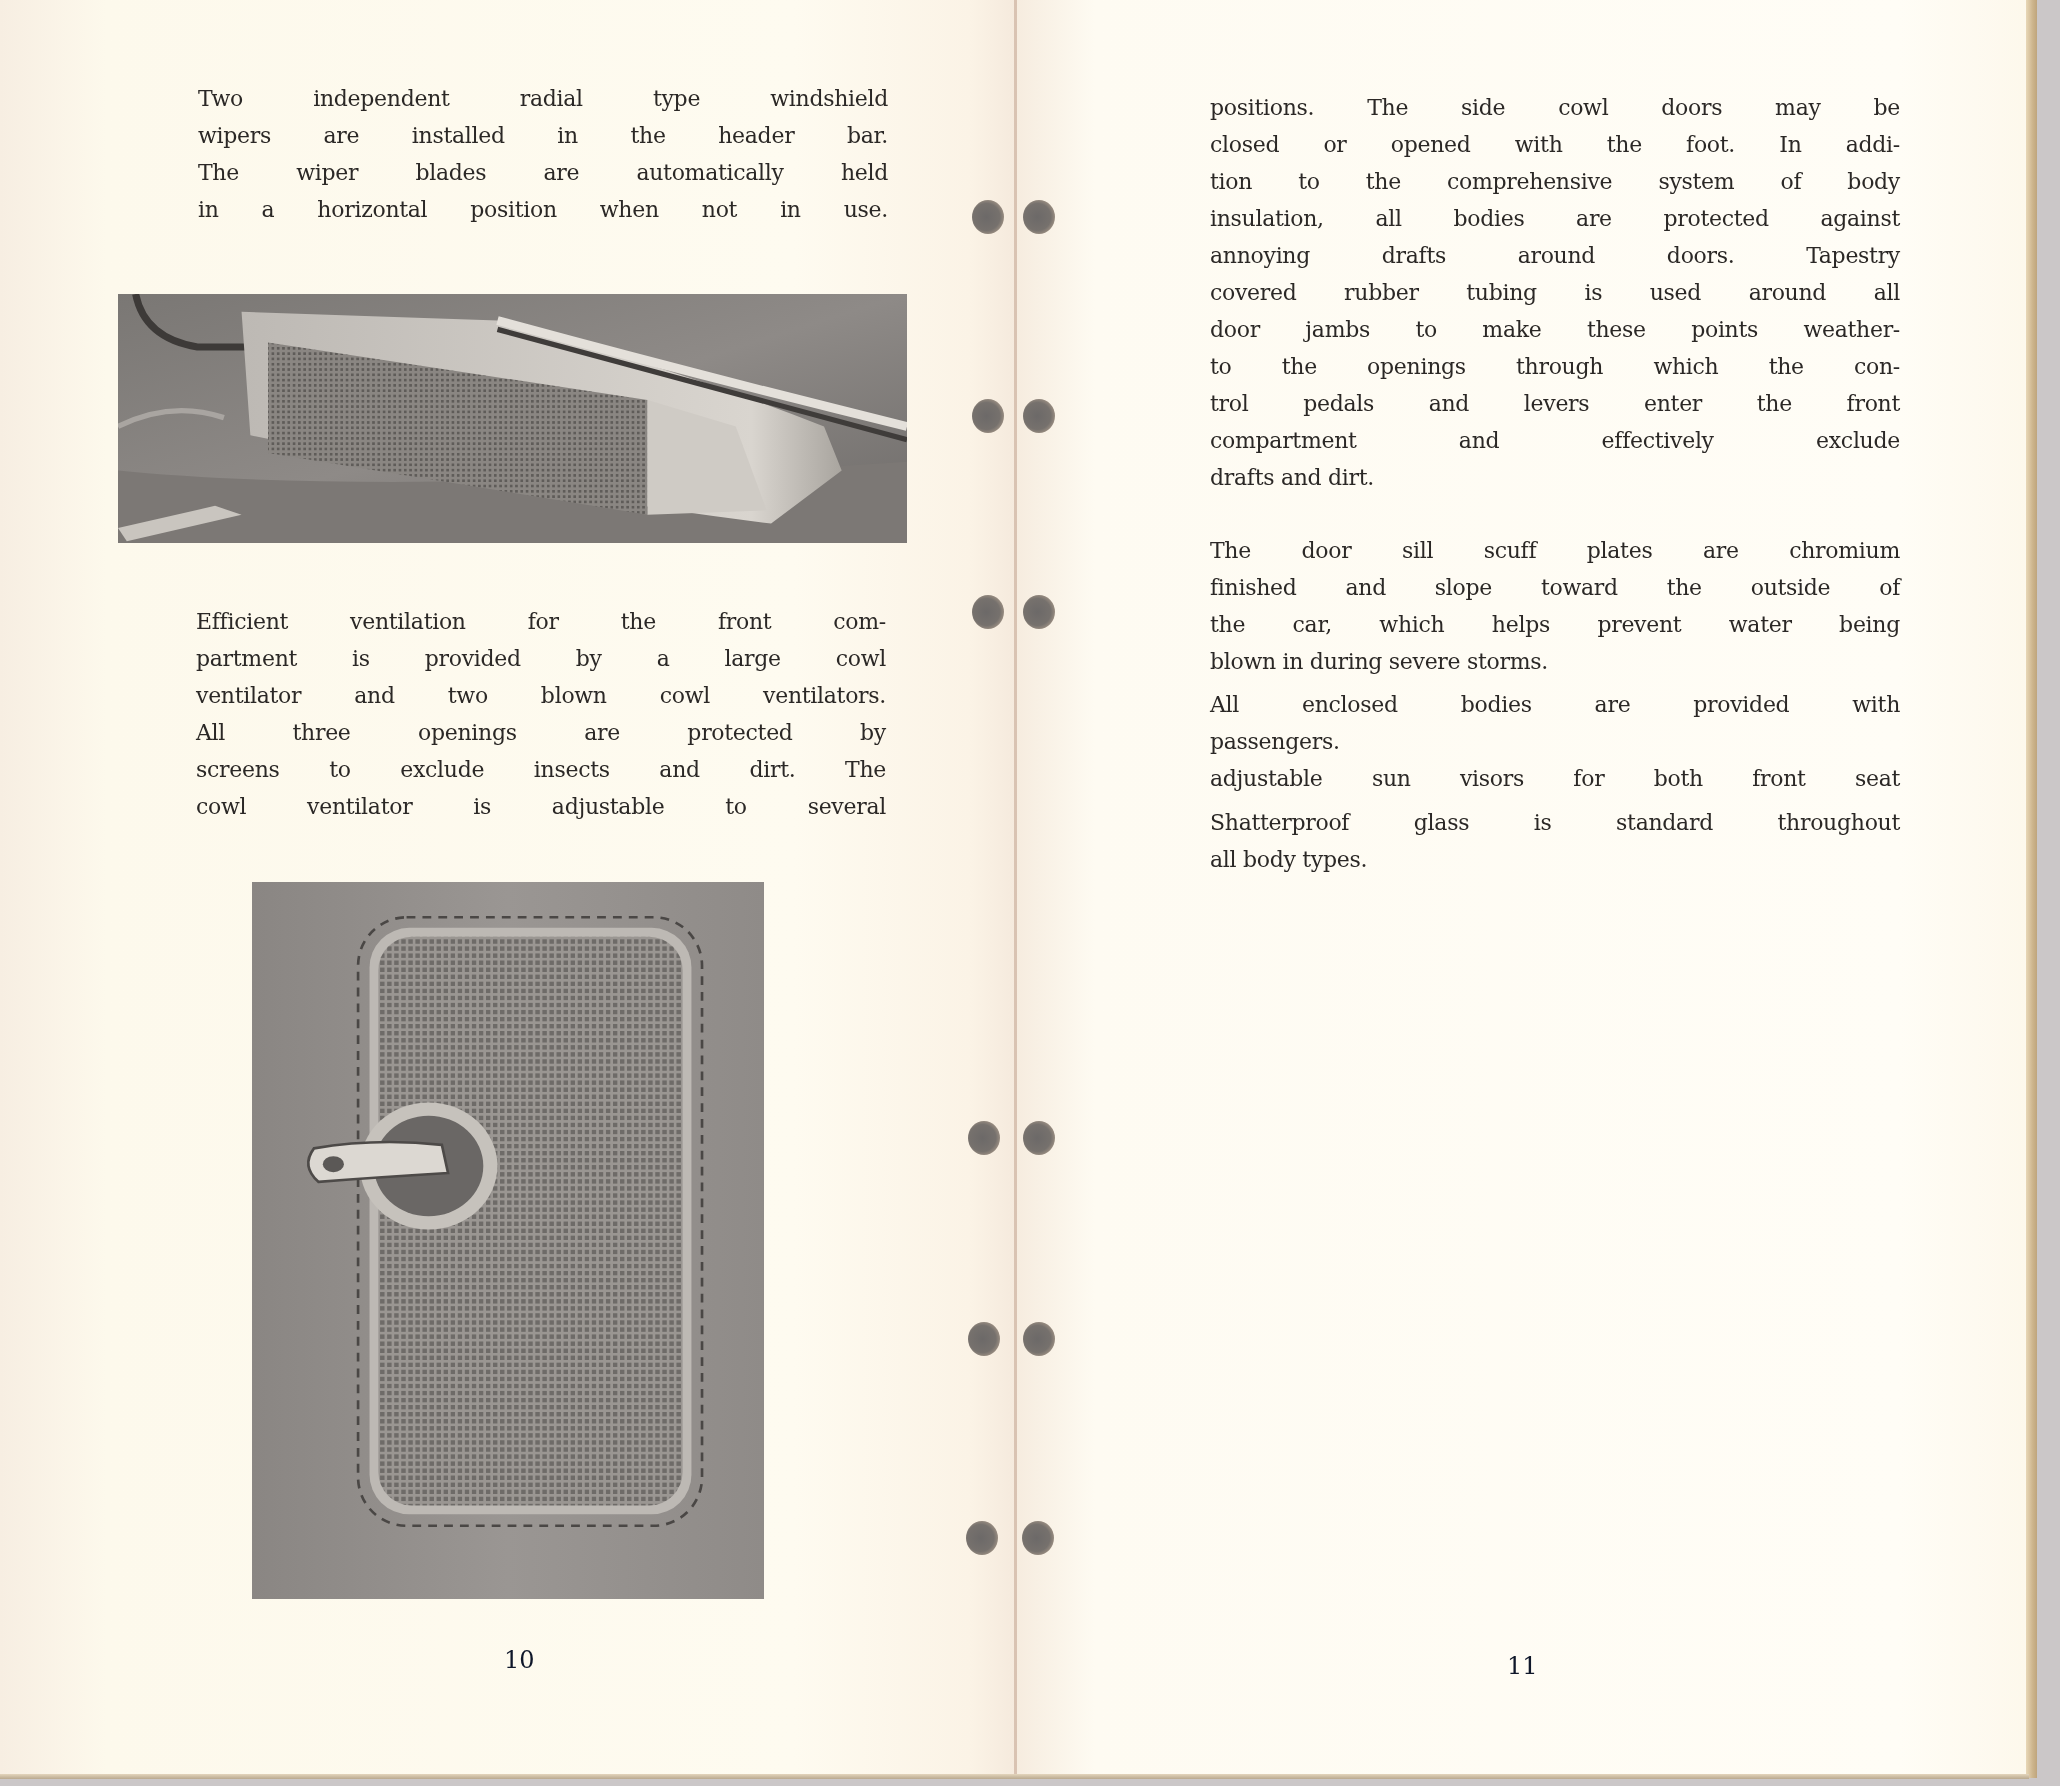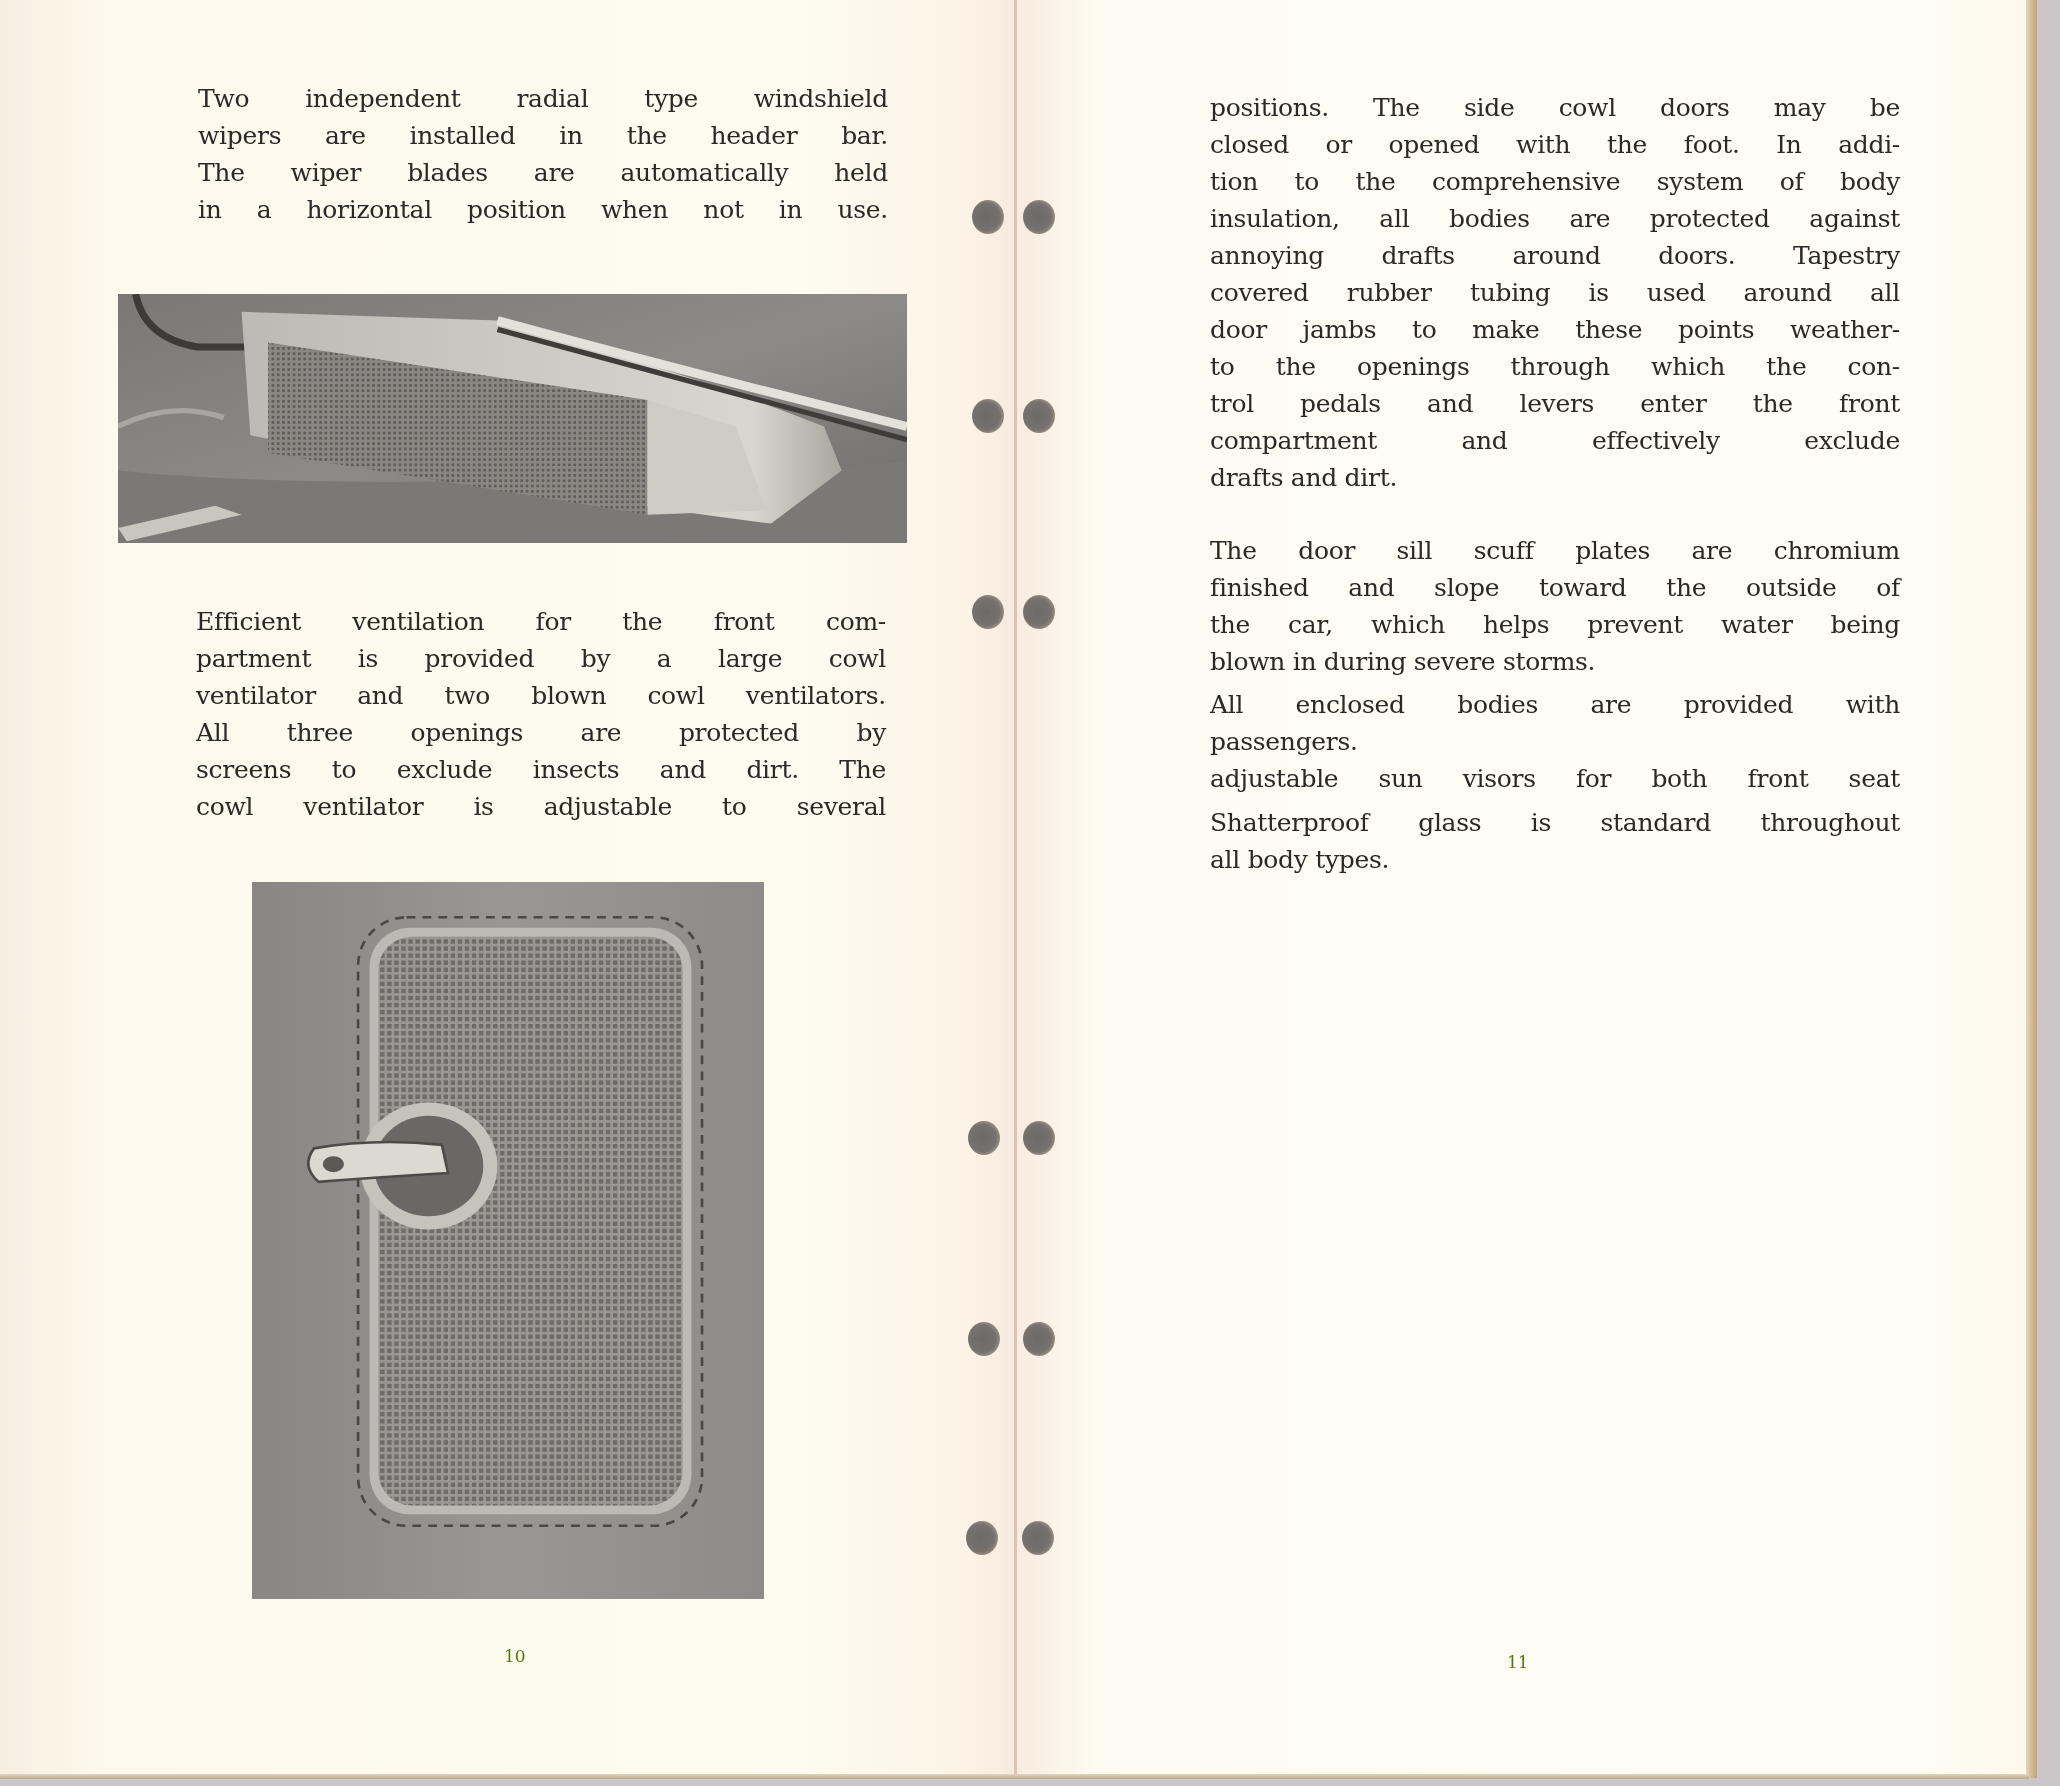--- a/index.html
+++ b/index.html
@@ -31,32 +31,32 @@
     position: absolute; left: 1014px; top: 0; width: 2.6px; height: 1778px;
     background: #d9c3b2;
   }
   .hole {
     position: absolute; width: 32px; height: 34px; border-radius: 50%;
     background: radial-gradient(circle at 45% 50%, #6c6968 0%, #76716d 55%, #a8998a 80%, #d8cab6 100%);
   }
   .text-block {
     position: absolute;
     font-family: "DejaVu Serif", "Liberation Serif", serif;
-    font-size: 25px; line-height: 37px; color: #2b2826;
+    font-size: 22px; line-height: 37px; color: #2b2826;
     text-align: justify; letter-spacing: -0.3px;
   }
   .line { display: block; text-align: justify; text-align-last: justify; white-space: nowrap; }
   .line.last { text-align-last: left; }
   .photo {
     position: absolute; overflow: hidden;
     background: #8c8885;
   }
   .page-number {
     position: absolute; font-family: "DejaVu Serif", "Liberation Serif", serif;
-    font-size: 17px; color: #4d7c0f;
+    font-size: 24px; color: #0f172a;
   }
 </style>
 </head>
 <body>
 
 <div class="spread">
   <div class="page-left"></div>
   <div class="page-right"></div>
   <div class="spine"></div>
 

